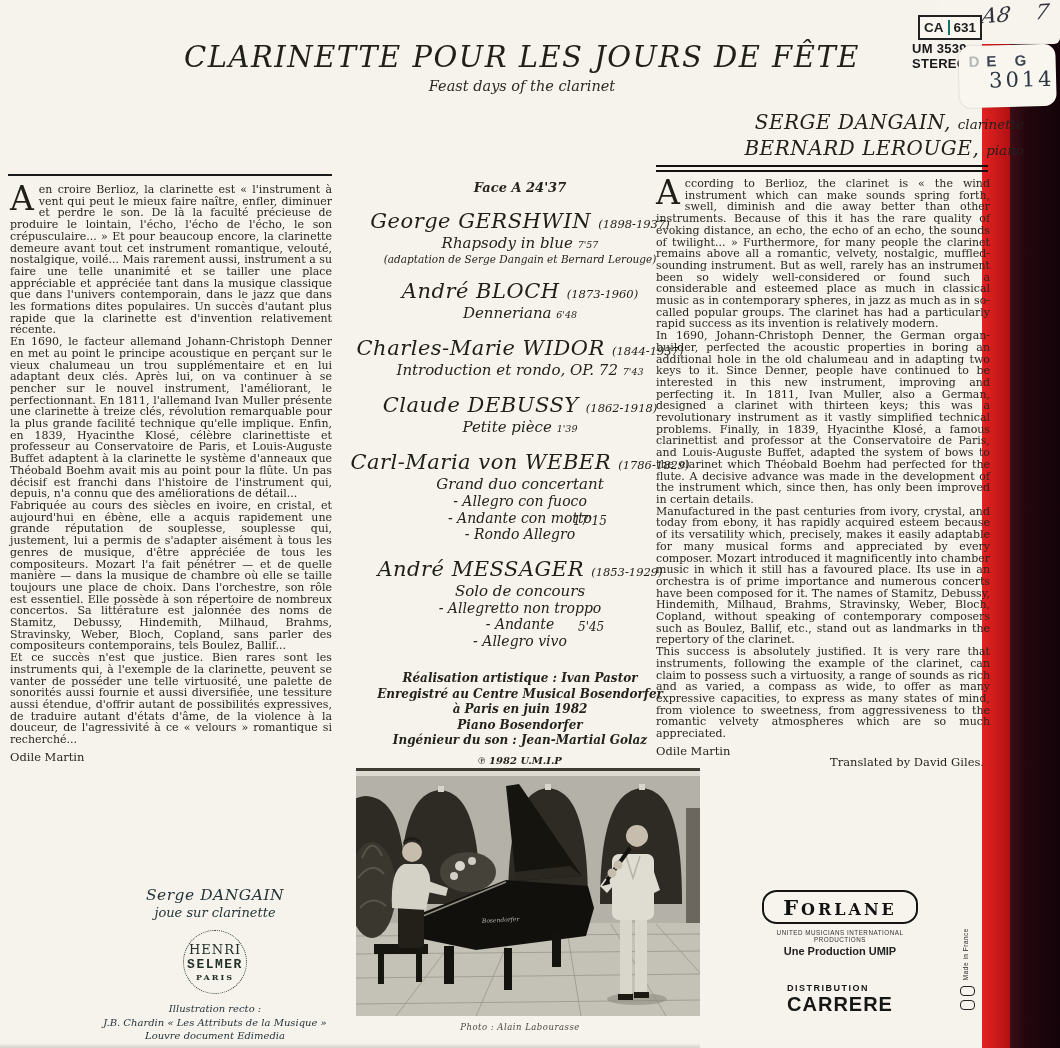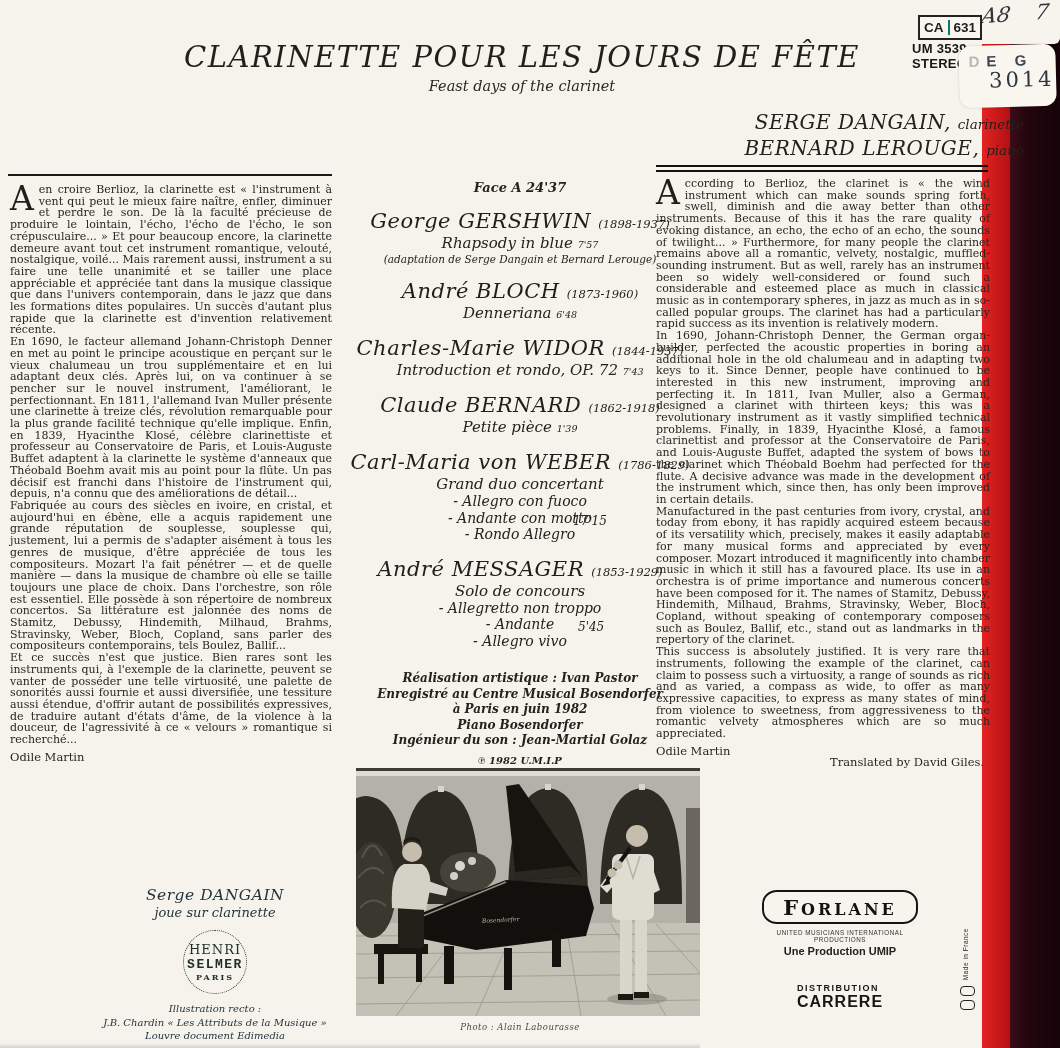--- a/index.html
+++ b/index.html
@@ -97,21 +97,21 @@
   .br{position:absolute;left:755px;top:890px;width:170px;text-align:center;color:#161616;}
   .forlane-box{width:152px;height:30px;margin:0 auto;border:2.5px solid #141414;
                border-radius:15px/14px;display:flex;align-items:center;justify-content:center;
                background:#f6f4ec;}
   .forlane-text{font-weight:700;font-size:16px;letter-spacing:3px;color:#111;}
   .forlane-f{font-size:21px;}
   .umip-caps{font-size:6.3px;letter-spacing:.5px;margin-top:5px;font-family:"Liberation Sans",sans-serif;color:#333;}
   .production{font-size:11px;margin-top:2px;font-family:"Liberation Sans",sans-serif;font-weight:600;color:#222;}
   .dist-block{margin-top:26px;display:inline-block;text-align:left;}
   .distribution{font-family:"Liberation Sans",sans-serif;font-weight:700;font-size:9px;letter-spacing:1.5px;}
-  .carrere{font-family:"Liberation Sans",sans-serif;font-weight:700;font-size:16px;letter-spacing:1px;}
+  .carrere{font-family:"Liberation Sans",sans-serif;font-weight:700;font-size:20px;letter-spacing:1px;}
   .made-in{position:absolute;left:962px;top:928px;writing-mode:vertical-rl;transform:rotate(180deg);
            font-size:6.5px;font-family:"Liberation Sans",sans-serif;color:#222;letter-spacing:.5px;}
   .mini-logo{position:absolute;width:13px;height:8px;border:1px solid #222;border-radius:4px;}
   .mini-logo.l1{left:960px;top:986px;}
   .mini-logo.l2{left:960px;top:1000px;}
 </style>
 </head>
 <body>
 
 <div id="sleeve">
@@ -178,21 +178,21 @@
       <div class="composer"><span>André BLOCH</span> <span class="dates">(1873-1960)</span></div>
       <div class="work"><span>Denneriana</span> <span class="t">6'48</span></div>
     </div>
 
     <div class="entry">
       <div class="composer"><span>Charles-Marie WIDOR</span> <span class="dates">(1844-1937)</span></div>
       <div class="work"><span>Introduction et rondo, OP. 72</span> <span class="t">7'43</span></div>
     </div>
 
     <div class="entry">
-      <div class="composer"><span>Claude BERNARD</span> <span class="dates">(1862-1918)</span></div>
+      <div class="composer"><span>Claude DEBUSSY</span> <span class="dates">(1862-1918)</span></div>
       <div class="work"><span>Petite pièce</span> <span class="t">1'39</span></div>
     </div>
 
 
     <div class="entry">
       <div class="composer"><span>Carl-Maria von WEBER</span> <span class="dates">(1786-1829)</span></div>
       <div class="work">Grand duo concertant</div>
       <div class="movement">- Allegro con fuoco</div>
       <div class="movement"><span>- Andante con motto</span><span class="mv-time">17'15</span></div>
       <div class="movement">- Rondo Allegro</div>

